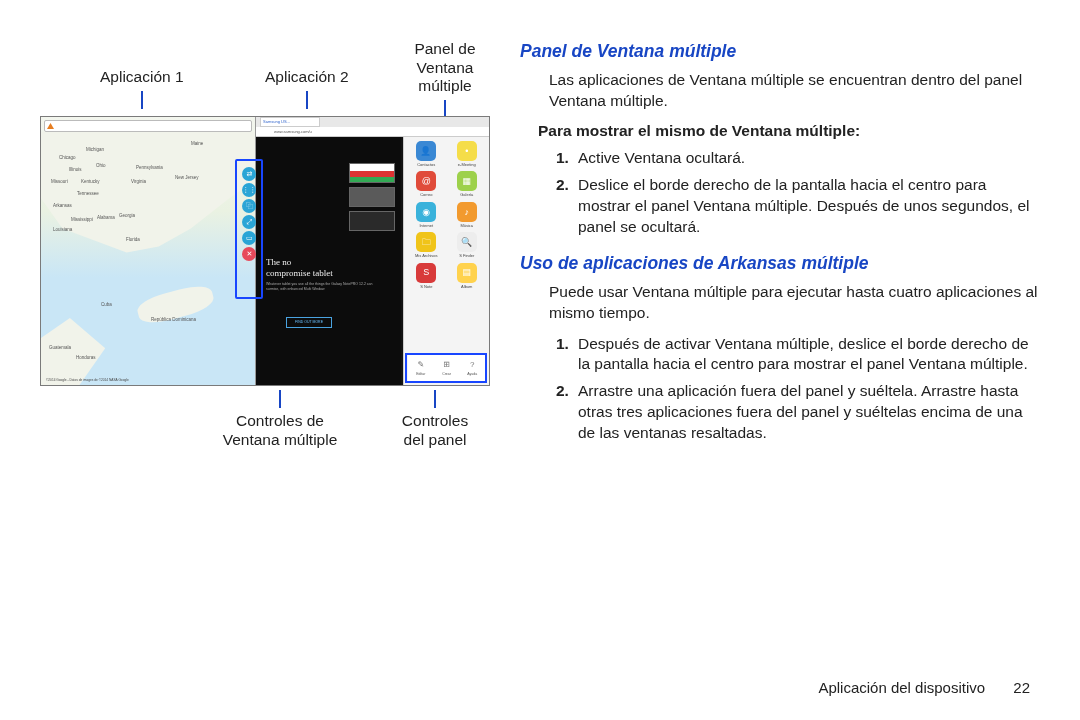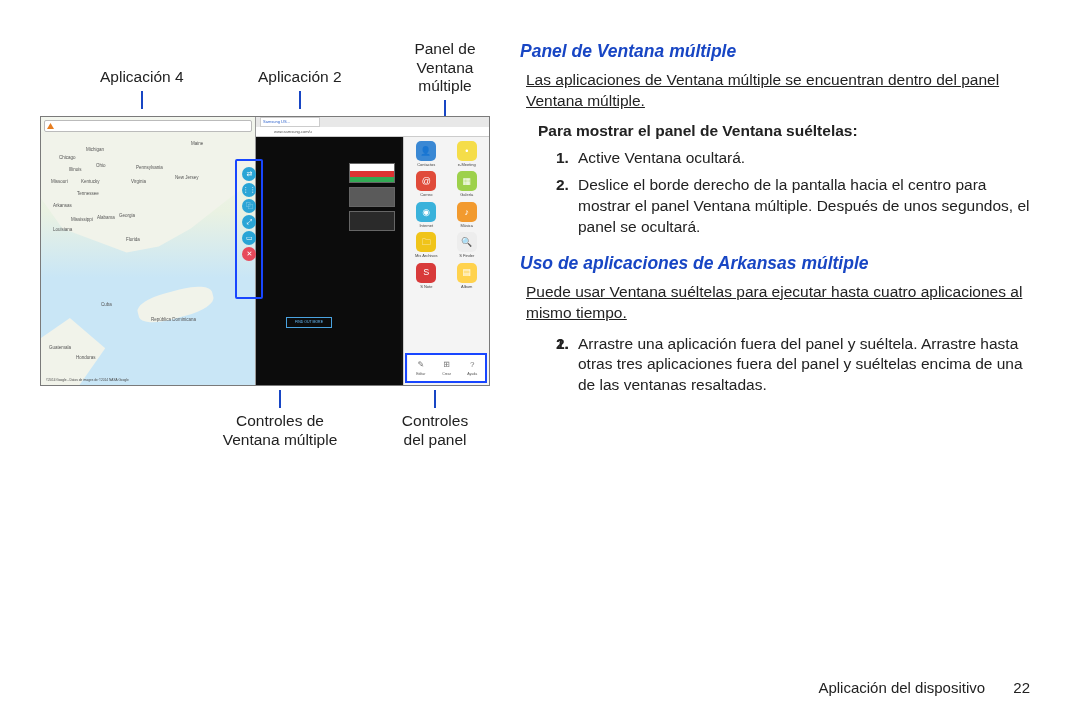--- a/index.html
+++ b/index.html
@@ -270,22 +270,21 @@
   }
   .heading-blue {
     color: #1846c4;
     font-style: italic;
     font-weight: 700;
     font-size: 17.5px;
     margin-bottom: 6px;
   }
   .para {
     margin-bottom: 10px;
-    margin-left: 6px;
-    text-decoration: underline;
+    margin-left: 29px;
   }
   .sub-bold {
     font-weight: 700;
     margin-left: 18px;
     margin-bottom: 6px;
   }
   ol.steps {
     list-style: none;
     margin-left: 36px;
     margin-bottom: 14px;
@@ -318,24 +317,24 @@
   }
 </style>
 </head>
 <body>
 
 <div class="page">
   <div class="left-col">
 
     <div class="top-labels">
       <div class="top-label" style="left:60px;top:28px">
-        <span>Aplicación 4</span>
+        <span>Aplicación 1</span>
         <div class="line"></div>
       </div>
-      <div class="top-label" style="left:218px;top:28px">
+      <div class="top-label" style="left:225px;top:28px">
         <span>Aplicación 2</span>
         <div class="line"></div>
       </div>
       <div class="top-label" style="left:365px;top:0;width:80px">
         <span>Panel de Ventana múltiple</span>
         <div class="line"></div>
       </div>
     </div>
 
     <div class="screenshot">
@@ -373,20 +372,24 @@
         <div class="tab-bar">
           <div class="tab">Samsung US...</div>
         </div>
         <div class="url-bar">www.samsung.com/u</div>
         <div class="dark-area">
           <div class="dark-thumbs">
             <div class="th" style="background:linear-gradient(#fff 0 40%, #d33 40% 70%, #3a5 70% 100%);"></div>
             <div class="th" style="background:#5a5a5a"></div>
             <div class="th" style="background:#2a2a2a"></div>
           </div>
+          <div class="dark-text">
+            <div class="big"><span>The no</span><br><span>compromise tablet</span></div>
+            <div class="sub">Whatever tablet you use all the things the Galaxy NotePRO 12.2 can surmise, with enhanced Multi Window</div>
+          </div>
           <div class="find-out">FIND OUT MORE</div>
         </div>
 
         <div class="panel-pane">
           <div class="panel-grid" id="panel-grid">
               <div class="app-cell">
                 <div class="ico" style="background: rgb(58, 136, 212);">👤</div>
                 <div class="lbl">Contactos</div>
               </div>
               <div class="app-cell">
@@ -464,30 +467,30 @@
       <div class="bottom-label" style="left:170px;top:0;width:140px">
         <div class="line"></div>
         <span>Controles de Ventana múltiple</span>
       </div>
     </div>
   </div>
 
   <div class="right-col">
     <div class="heading-blue">Panel de Ventana múltiple</div>
     <p class="para">Las aplicaciones de Ventana múltiple se encuentran dentro del panel Ventana múltiple.</p>
-    <p class="sub-bold">Para mostrar el panel de Ventana suéltelas:</p>
+    <p class="sub-bold">Para mostrar el mismo de Ventana múltiple:</p>
     <ol class="steps" id="list1">
         <li><span class="num">1.</span><span>Active Ventana ocultará.</span></li>
         <li><span class="num">2.</span><span>Deslice el borde derecho de la pantalla hacia el centro para mostrar el panel Ventana múltiple. Después de unos segundos, el panel se ocultará.</span></li>
       </ol>
 
     <div class="heading-blue">Uso de aplicaciones de Arkansas múltiple</div>
-    <p class="para">Puede usar Ventana suéltelas para ejecutar hasta cuatro aplicaciones al mismo tiempo.</p>
+    <p class="para">Puede usar Ventana múltiple para ejecutar hasta cuatro aplicaciones al mismo tiempo.</p>
     <ol class="steps" id="list2">
-        <li><span class="num">1.</span></li>
+        <li><span class="num">1.</span><span>Después de activar Ventana múltiple, deslice el borde derecho de la pantalla hacia el centro para mostrar el panel Ventana múltiple.</span></li>
         <li><span class="num">2.</span><span>Arrastre una aplicación fuera del panel y suéltela. Arrastre hasta otras tres aplicaciones fuera del panel y suéltelas encima de una de las ventanas resaltadas.</span></li>
       </ol>
   </div>
 </div>
 
 <div class="footer">
   <span>Aplicación del dispositivo</span>
   <span class="pg">22</span>
 </div>
 

